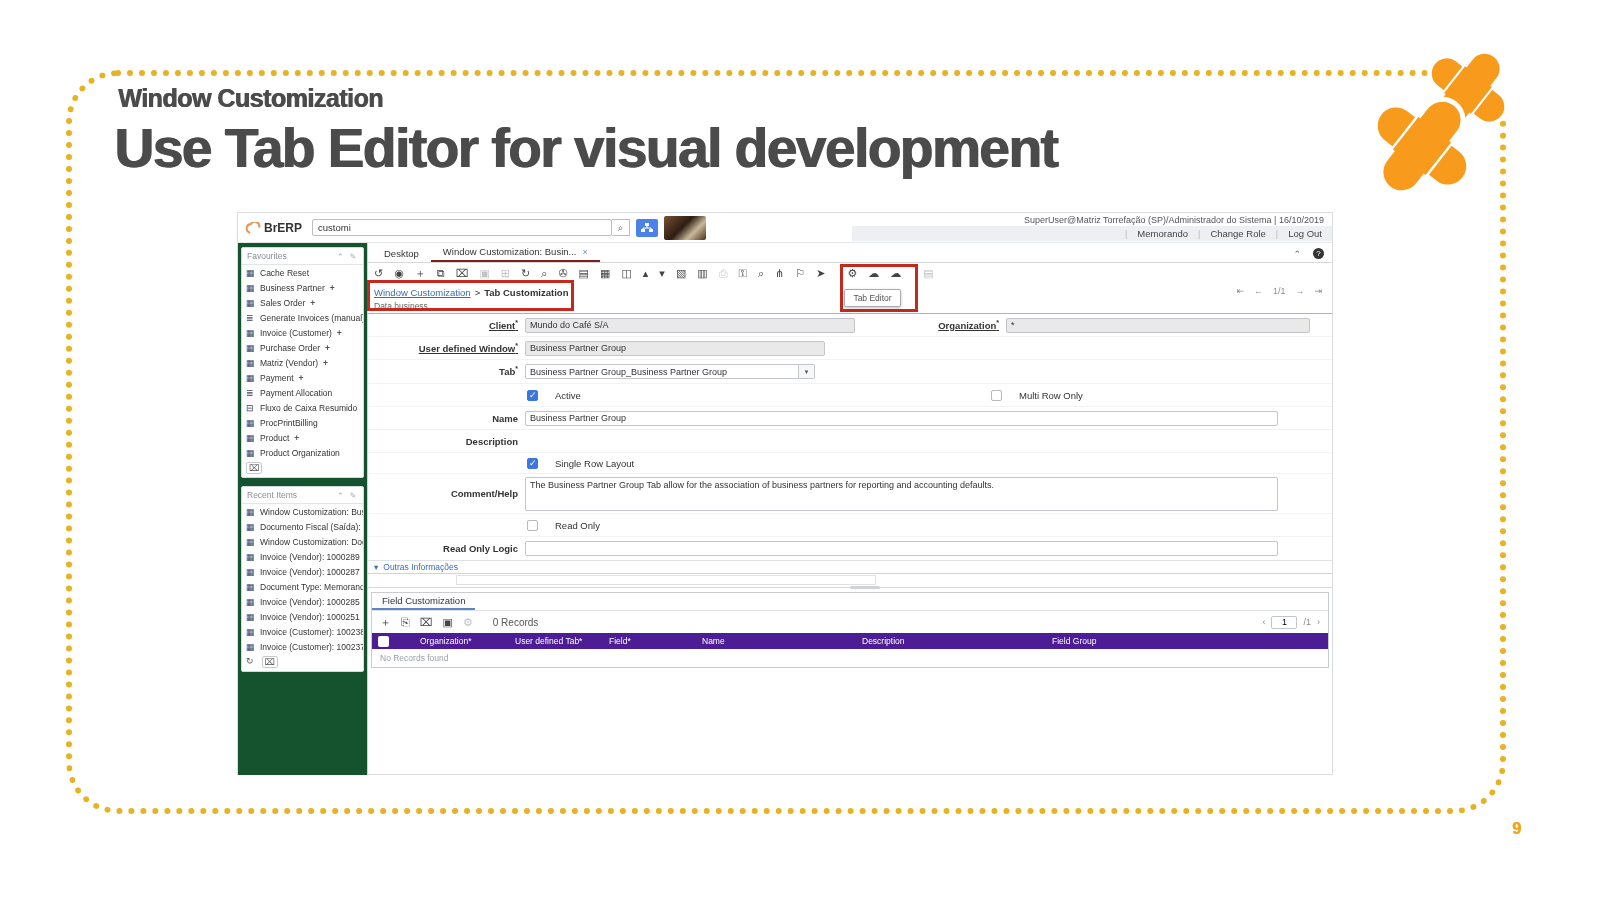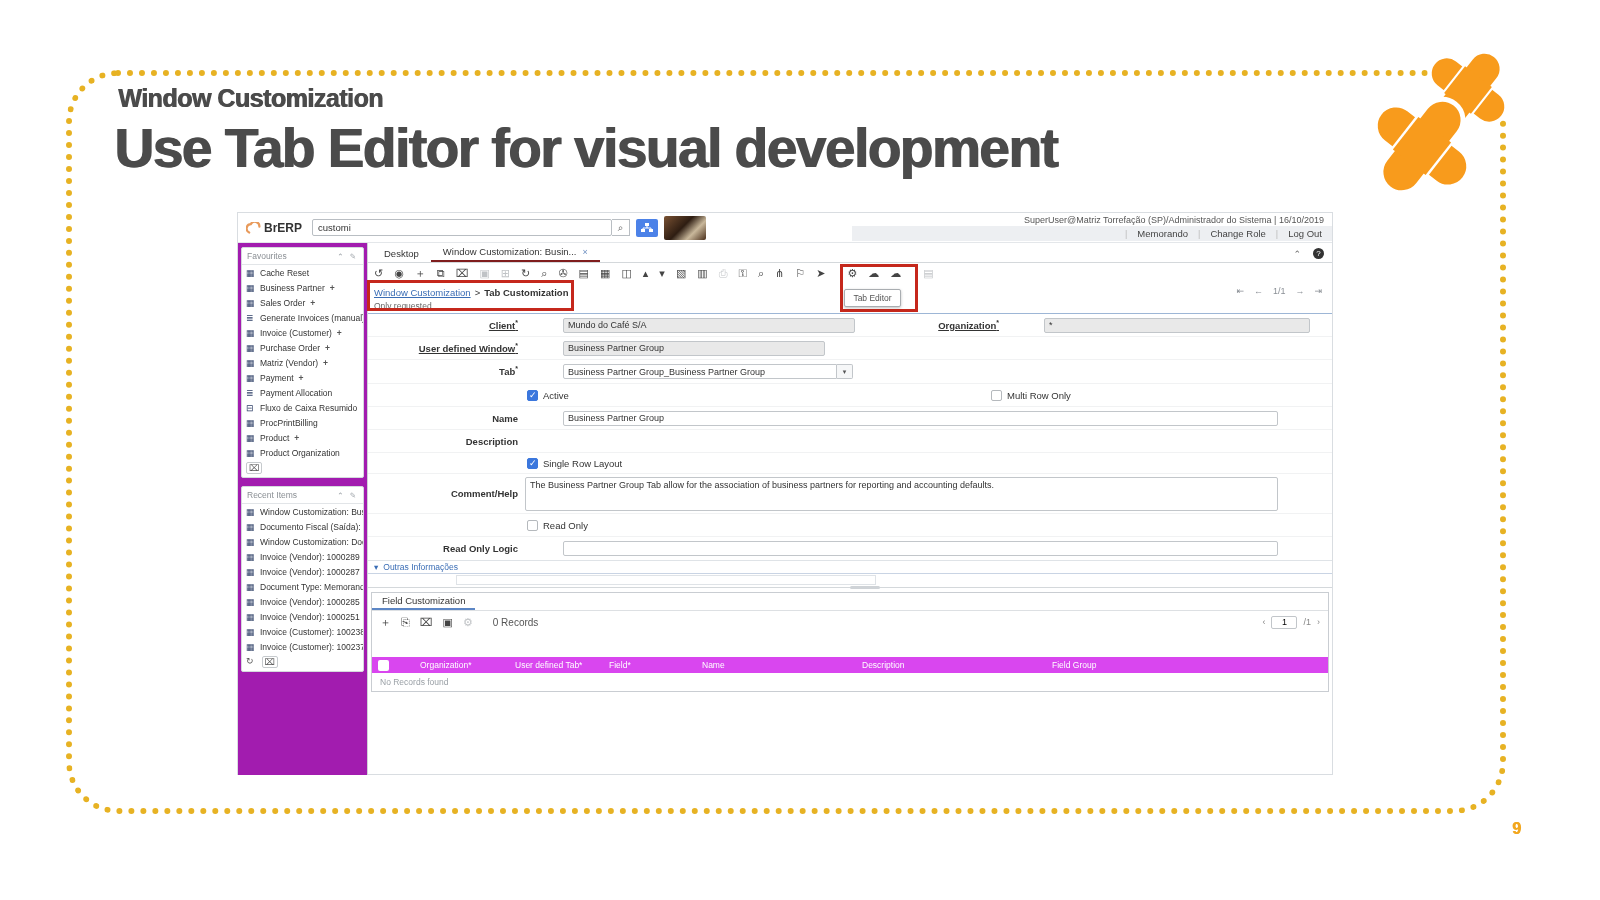--- a/index.html
+++ b/index.html
@@ -30,21 +30,21 @@
   .avatar { width:42px; height:24px; margin-left:6px; border-radius:2px;
     background:linear-gradient(135deg,#7a5233 0%,#2e1d12 45%,#c9b89b 70%,#4a2f1b 100%); }
   .header-right { position:absolute; right:0; top:0; width:480px; height:30px; text-align:right; }
   .user-line { font-size:9px; color:#555; padding:2px 8px 1px 0; background:#fff; }
   .links-bar { background:#edeff2; height:15px; display:flex; justify-content:flex-end; align-items:center; gap:0; }
   .links-bar span.lnk { font-size:9.5px; color:#444; padding:0 10px; }
   .links-bar span.sep { color:#bbb; font-size:9px; }
 
   
   .erp-body { display:flex; height:532px; }
-  .sidebar { width:130px; border-right:1px solid #cfd3d7; padding:4px 3px; background:#a21caf; }
+  .sidebar { width:130px; border-right:1px solid #cfd3d7; padding:4px 3px; background:#14532d; }
   .panel { border:1px solid #d5d9dd; border-radius:2px; margin-bottom:8px; background:#fff; }
   .panel-head { display:flex; justify-content:space-between; align-items:center; padding:3px 5px; border-bottom:1px solid #e2e5e8; color:#8a8f94; font-size:8.5px; }
   .panel-head .mini { color:#9aa0a6; font-size:7.5px; letter-spacing:2px; }
   .sitem { display:flex; align-items:center; gap:3px; padding:2.5px 4px; font-size:8.5px; color:#333; white-space:nowrap; overflow:hidden; }
   .sic { color:#2c3e66; font-size:9px; flex:0 0 11px; }
   .plus { font-weight:bold; color:#555; margin-left:2px; }
   .panel-foot { padding:2px 4px 3px; display:flex; gap:8px; color:#555; font-size:9px; }
   .panel-foot .boxed { border:1px solid #c6cacd; border-radius:2px; padding:0 2px; }
 
   .main { flex:1; display:flex; flex-direction:column; position:relative; }
@@ -75,47 +75,47 @@
   .red-box1 { position:absolute; left:-1px; top:-4px; width:207px; height:31px; border:3px solid #C5281C; z-index:5; pointer-events:none; }
   .recnav { position:absolute; right:10px; top:2px; display:flex; gap:10px; align-items:center; color:#8b9096; font-size:9px; }
   .statusrow { height:13px; font-size:8.5px; color:#666; padding:0 6px; border-bottom:1px solid #9db6d6; }
 
   
   .form { background:#fff; }
   .frow { display:grid; align-items:center; border-bottom:1px solid #f1f2f3; padding:0 2px; }
   .flabel { font-weight:bold; font-size:9.5px; color:#333; text-align:right; padding-right:7px; white-space:nowrap; }
   .flabel.u { text-decoration:underline; }
   .req { font-size:7px; vertical-align:super; }
-  .fin { height:15px; border:1px solid #c2c6ca; border-radius:2px; font-size:9px; padding:0 4px; color:#333; font-family:"Liberation Sans",sans-serif;margin-left:38px; }
+  .fin { height:15px; border:1px solid #c2c6ca; border-radius:2px; font-size:9px; padding:0 4px; color:#333; font-family:"Liberation Sans",sans-serif; }
   .ro { background:#e9e9e9; }
   .ed { background:#fff; }
   .ddwrap { display:flex; }
   .ddbtn { width:16px; height:15px; border:1px solid #c2c6ca; border-left:none; border-radius:0 2px 2px 0; background:#f6f7f8; font-size:7px; color:#555; text-align:center; line-height:14px; }
   .cb { width:11px; height:11px; border:1px solid #b5b9bd; border-radius:2px; background:#fff; display:inline-block; position:relative; flex:0 0 11px; }
   .cb.on { background:#3b77dd; border-color:#3b77dd; }
   .cb.on::after { content:"✓"; color:#fff; font-size:9px; position:absolute; left:1px; top:-1px; }
   .cblabel { font-size:9.5px; color:#333; margin-left:5px; }
-  .cbgroup { display:flex; align-items:center; }
+  .cbgroup { display:flex; align-items:center;gap:12px; }
   .ta { width:753px; height:34px; border:1px solid #c2c6ca; border-radius:2px; font-size:9px; padding:2px 4px; resize:none; font-family:"Liberation Sans",sans-serif; color:#333; }
 
   .section-toggle { height:14px; display:flex; align-items:center; gap:5px; font-size:8.5px; color:#3A6DB5;
     border-top:1px solid #dfe3e7; border-bottom:1px solid #c9d4e4; padding:0 6px; }
   .strip { height:14px; position:relative; border-bottom:1px solid #d4d8db; }
   .strip .ghost-input { position:absolute; left:88px; top:1px; width:420px; height:10px; border:1px solid #dfe3e7; }
   .strip .grab { position:absolute; left:50%; bottom:-2px; width:30px; height:3px; background:#cfd3d7; border-radius:2px; }
 
   
   .detail { border:1px solid #c9cdd2; margin:4px 3px 0; }
   .dtabrow { height:18px; border-bottom:1px solid #dde0e3; display:flex; }
   .dtab { font-size:9.5px; color:#333; padding:2px 10px 2px; border-bottom:2px solid #5c86c5; }
   .dtoolbar { height:22px; display:flex; align-items:center; gap:10px; padding:0 8px; position:relative; }
   .drecords { font-size:10px; color:#555; }
   .dpager { position:absolute; right:8px; display:flex; align-items:center; gap:6px; font-size:9px; color:#888; }
   .pagein { width:26px; height:13px; border:1px solid #c2c6ca; border-radius:2px; font-size:9px; text-align:center; font-family:"Liberation Sans",sans-serif; }
-  .dhead { display:grid; grid-template-columns:44px 95px 94px 93px 160px 190px 1fr; background:#d946ef; height:16px; align-items:center;margin-top:24px; }
+  .dhead { display:grid; grid-template-columns:44px 95px 94px 93px 160px 190px 1fr; background:#4c1d95; height:16px; align-items:center; }
   .dhead .hcell { color:#fff; font-size:8.5px; padding:0 4px; white-space:nowrap; overflow:hidden; }
   .wcb { width:11px; height:11px; background:#fff; border-radius:2px; margin-left:6px; }
   .dempty { font-size:8.5px; color:#9aa0a6; padding:4px 8px; }
 </style>
 </head>
 <body>
 
 <div class="dotted-frame"></div>
 <div class="kicker">Window Customization</div>
 <div class="big-title">Use Tab Editor for visual development</div>
@@ -365,21 +365,21 @@
         <span class="bc-sep">&gt;</span>
         <span class="bc-cur">Tab Customization</span>
         <span class="recnav">
           <span>⇤</span>
           <span>←</span>
           <span>1/1</span>
           <span>→</span>
           <span>⇥</span>
         </span>
       </div>
-      <div class="statusrow">Only requested</div>
+      <div class="statusrow">Data business</div>
 
       <div class="form">
 
         <div class="frow" style="grid-template-columns:155px 330px 11px 140px 304px 1fr; height:23px;">
           <span class="flabel u"><span>Client</span><span class="req">*</span></span>
           <input class="fin ro" readonly="" value="Mundo do Café S/A" style="">
           <span></span>
           <span class="flabel u"><span>Organization</span><span class="req">*</span></span>
           <input class="fin ro" readonly="" value="*" style="">
           <span></span>

